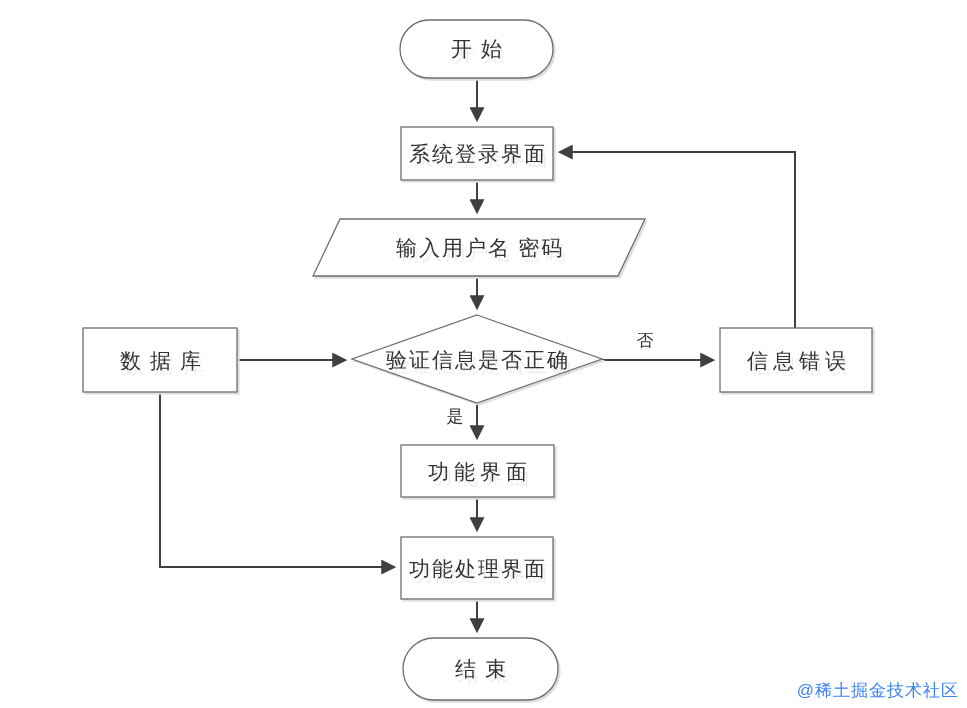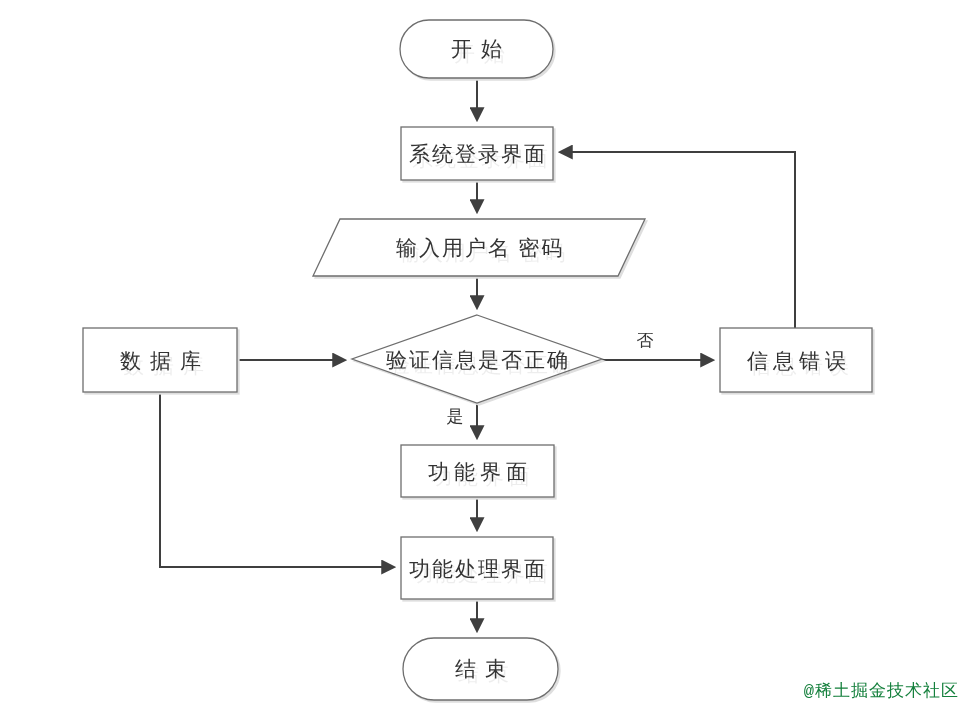--- a/index.html
+++ b/index.html
@@ -45,24 +45,24 @@
     text-shadow: none;
   }
   .ls-wide  { letter-spacing: 9px; }
   .ls-mid   { letter-spacing: 5px; }
   .ls-small { letter-spacing: 2px; }
 
   .watermark {
     position: absolute;
     right: 8px;
     bottom: 6px;
-    color: #15803d;
+    color: #3b82f6;
     font-size: 17px;
     letter-spacing: 1px;
-    font-family: Liberation Mono, monospace;
+    font-family: Liberation Sans, sans-serif;
     margin-top: 8px;
   }
 </style>
 </head>
 <body>
 
 <div class="canvas">
   <svg width="967" height="708" viewBox="0 0 967 708">
     <defs>
       <marker id="arrow" viewBox="0 0 10 10" refX="8.5" refY="5" markerWidth="7.5" markerHeight="7.5" orient="auto-start-reverse">

